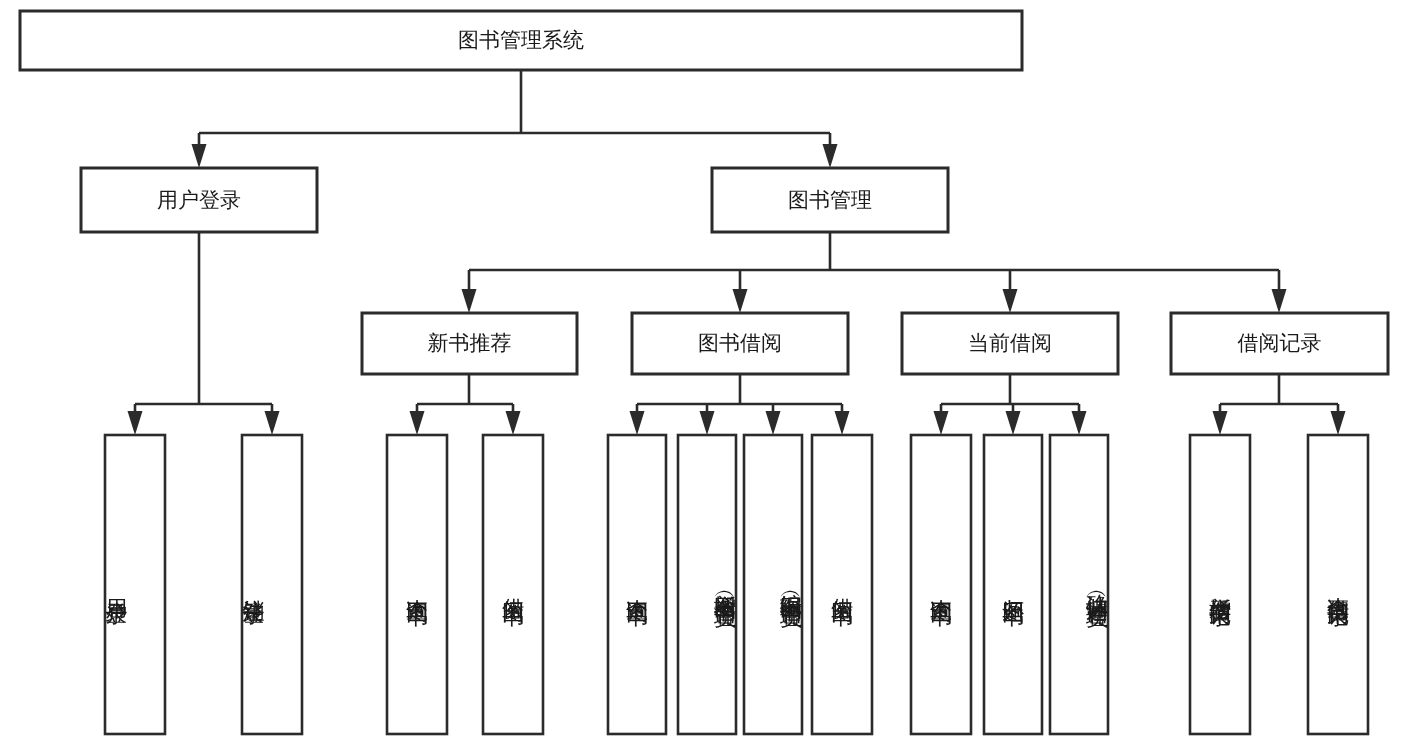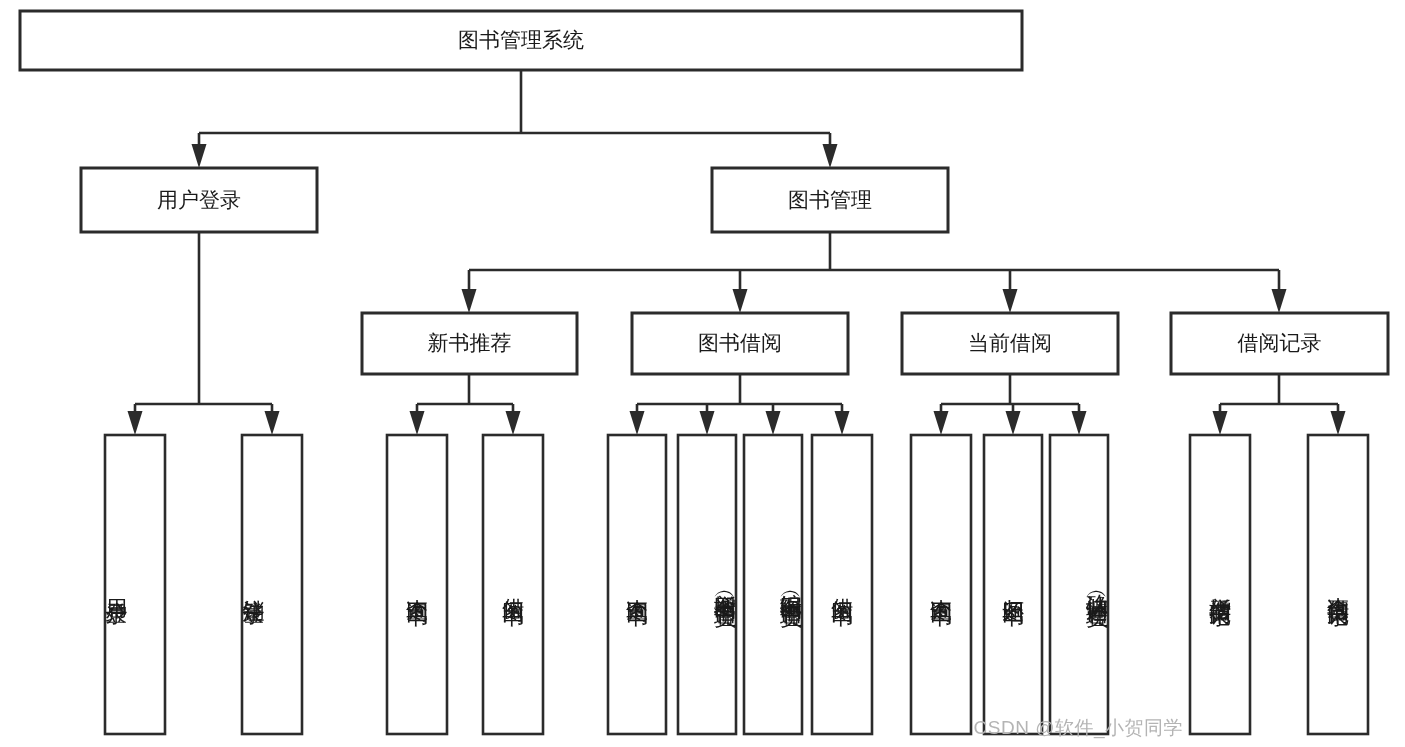--- a/index.html
+++ b/index.html
@@ -223,14 +223,13 @@
       <div class="vlabel" style="left: 608px; width: 58px; text-align: center; display: flex; justify-content: center; top: 441px; height: 287px; align-items: center;">查询图书</div>
       <div class="vlabel" style="left: 678px; width: 58px; text-align: center; display: flex; justify-content: center; top: 441px; height: 287px; align-items: flex-start;">新增图书（管理员）</div>
       <div class="vlabel" style="left: 744px; width: 58px; text-align: center; display: flex; justify-content: center; top: 441px; height: 287px; align-items: flex-start;">编辑图书（管理员）</div>
       <div class="vlabel" style="left: 812px; width: 60px; text-align: center; display: flex; justify-content: center; top: 441px; height: 287px; align-items: center;">借阅图书</div>
       <div class="vlabel" style="left: 911px; width: 60px; text-align: center; display: flex; justify-content: center; top: 441px; height: 287px; align-items: center;">查询图书</div>
       <div class="vlabel" style="left: 984px; width: 58px; text-align: center; display: flex; justify-content: center; top: 441px; height: 287px; align-items: center;">归还图书</div>
       <div class="vlabel" style="left: 1050px; width: 58px; text-align: center; display: flex; justify-content: center; top: 441px; height: 287px; align-items: flex-start;">确认归还（管理员）</div>
       <div class="vlabel" style="left: 1190px; width: 60px; text-align: center; display: flex; justify-content: center; top: 441px; height: 287px; align-items: center;">新增借阅记录</div>
       <div class="vlabel" style="left: 1308px; width: 60px; text-align: center; display: flex; justify-content: center; top: 441px; height: 287px; align-items: center;">查询借阅记录</div>
     </div>
-  <div class="watermark">CSDN @软件_小贺同学</div>
 </div>
 
 </body></html>

